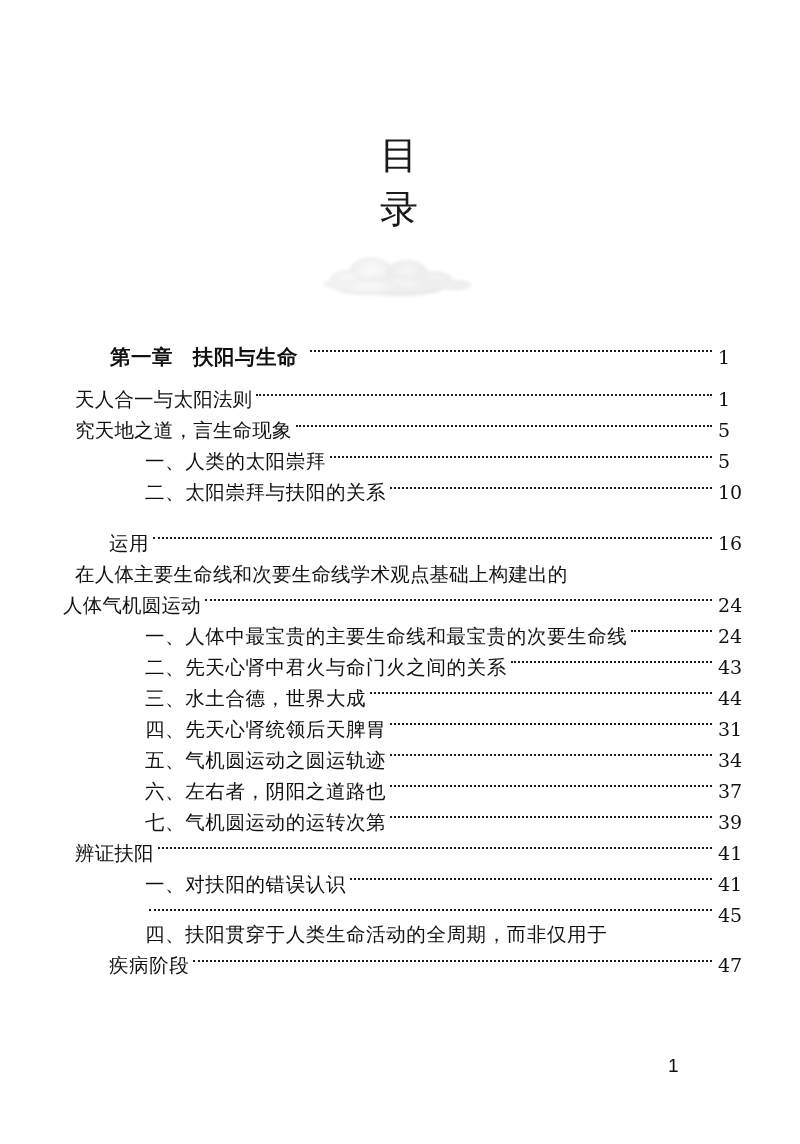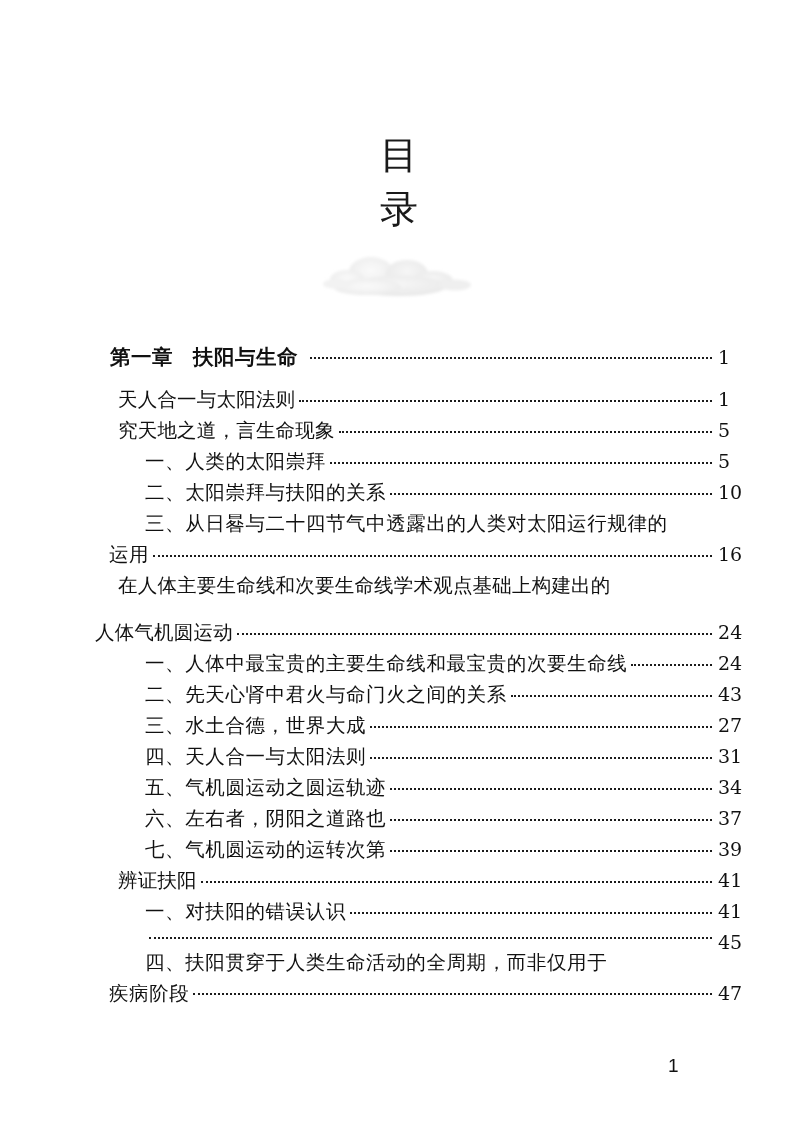--- a/index.html
+++ b/index.html
@@ -61,21 +61,21 @@
 
   .entry {
     display: block;
     position: relative;
     margin: 0;
     padding: 0;
   }
 
   .line {
     display: flex;
-    align-items: center;
+    align-items: flex-start;
     width: 800px;
     box-sizing: border-box;
     padding-right: 82px; 
     position: relative;
   }
 
   .label {
     white-space: nowrap;
     flex: 0 0 auto;
   }
@@ -120,27 +120,27 @@
   .lvl-chapter .leader { margin-left: 12px; }
   .lvl-chapter .pageno {
     font-weight: normal;
     font-size: 19px;
     line-height: 34px;
   }
   .lvl-chapter .chapter-gap { display: inline-block; width: 20px; }
 
   
   .lvl-section .line {
-    padding-left: 118px;
+    padding-left: 75px;
     font-family: "DejaVu Serif", "Liberation Serif", serif;
     font-size: 19.5px;
     line-height: 31px;
     letter-spacing: 0.2px;
   }
-  .lvl-section .line.cont { padding-left: 95px; margin-top: 16px; }
+  .lvl-section .line.cont { padding-left: 63px; }
   .lvl-section .pageno {
     font-size: 19px;
     line-height: 31px;
   }
 
   
   .lvl-item .line {
     padding-left: 145px;
     font-family: "Liberation Serif", "DejaVu Serif", serif;
     font-size: 19.5px;
@@ -248,21 +248,20 @@
     <div class="entry lvl-item">
       <div class="line">
         <span class="label">二、太阳崇拜与扶阳的关系</span>
         <span class="leader"></span>
         <span class="pageno">10</span>
       </div>
     </div>
 
     <div class="entry lvl-item">
       <div class="line">
-        <span class="label">三、从日晷与二十四节气中透露出的人类对太阳运行规律的</span>
         <span class="leader hidden"></span>
       </div>
       <div class="line cont">
         <span class="label">运用</span>
         <span class="leader"></span>
         <span class="pageno">16</span>
       </div>
     </div>
 
     <div class="entry lvl-section">
@@ -290,27 +289,27 @@
         <span class="label">二、先天心肾中君火与命门火之间的关系</span>
         <span class="leader"></span>
         <span class="pageno">43</span>
       </div>
     </div>
 
     <div class="entry lvl-item">
       <div class="line">
         <span class="label">三、水土合德，世界大成</span>
         <span class="leader"></span>
-        <span class="pageno">27</span>
-      </div>
-    </div>
-
-    <div class="entry lvl-item">
-      <div class="line">
-        <span class="label">四、天人合一与太阳法则</span>
+        <span class="pageno">44</span>
+      </div>
+    </div>
+
+    <div class="entry lvl-item">
+      <div class="line">
+        <span class="label">四、先天心肾统领后天脾胃</span>
         <span class="leader"></span>
         <span class="pageno">31</span>
       </div>
     </div>
 
     <div class="entry lvl-item">
       <div class="line">
         <span class="label">五、气机圆运动之圆运轨迹</span>
         <span class="leader"></span>
         <span class="pageno">34</span>

